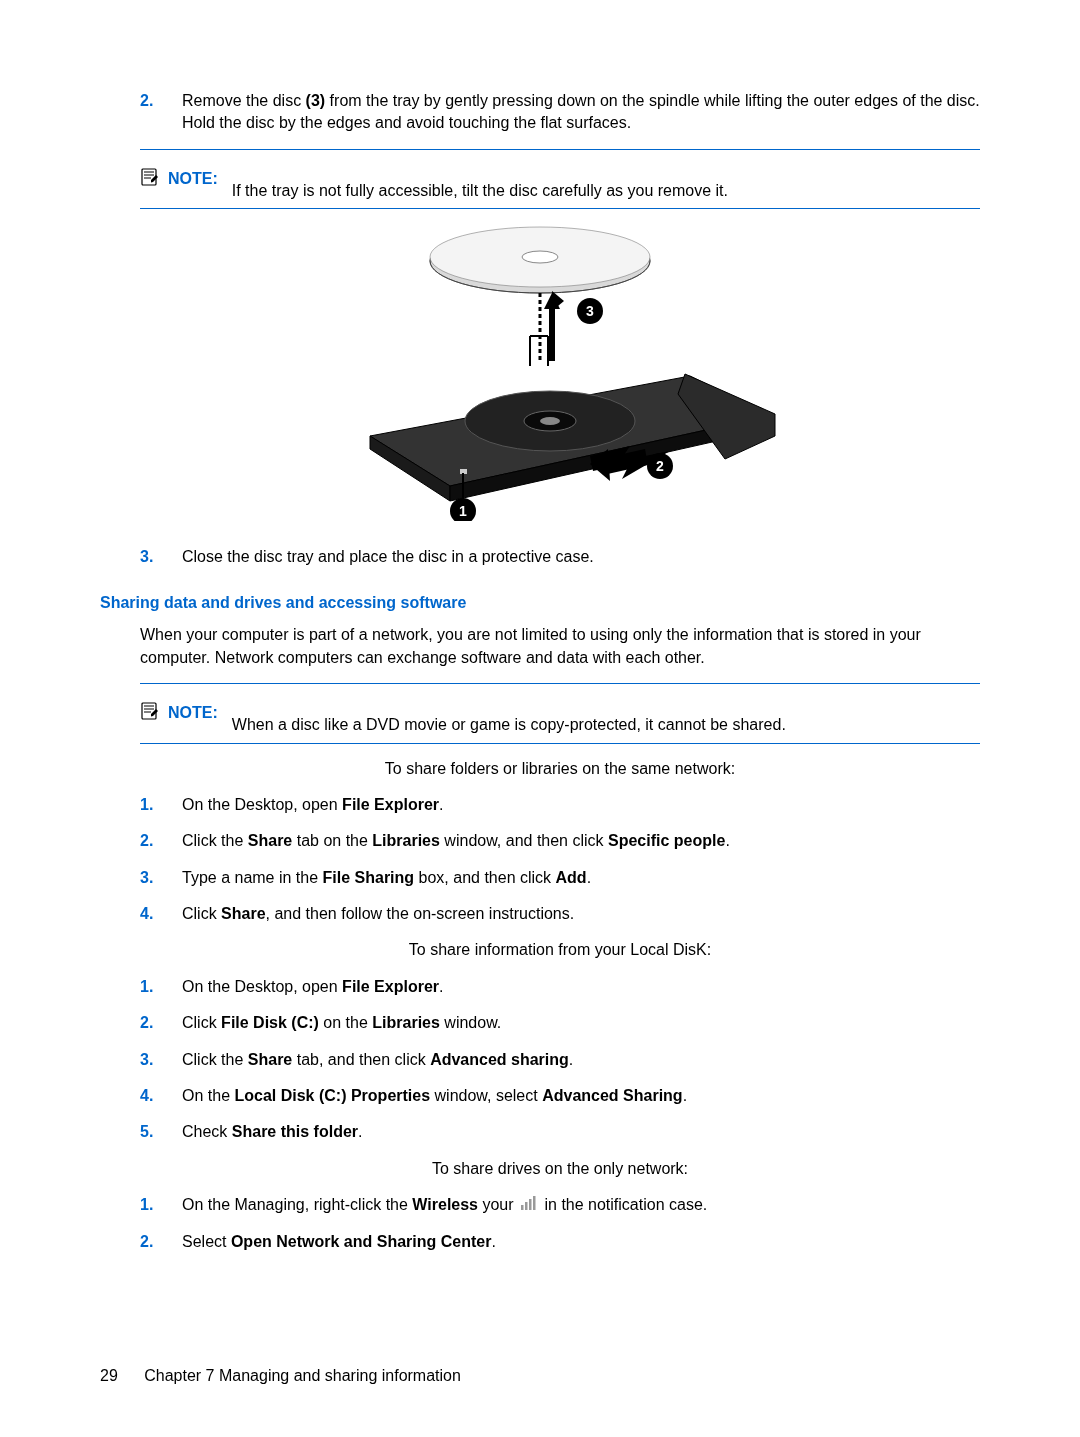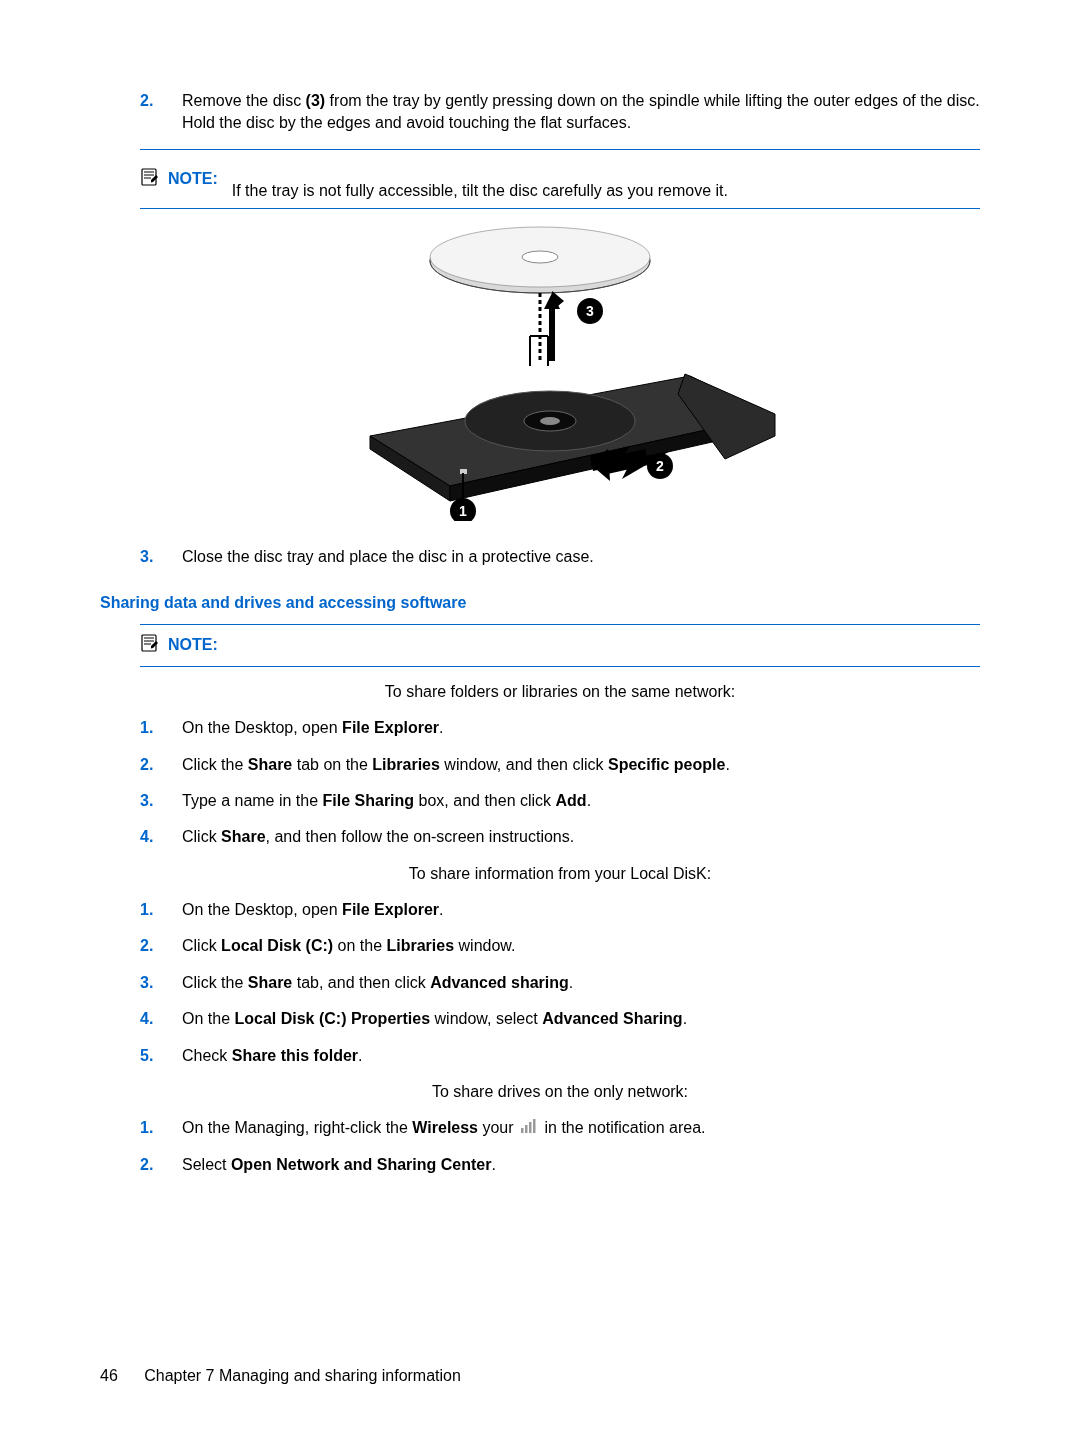--- a/index.html
+++ b/index.html
@@ -170,30 +170,32 @@
 
     <div id="steps-after-fig">
         <div class="ol-row">
           <div class="ol-num">3.</div>
           <div class="ol-body"><span>Close the disc tray and place the disc in a protective case.</span></div>
         </div>
       </div>
 
     <h2 class="section">Sharing data and drives and accessing software</h2>
 
+    <div class="para">When your computer is part of a network, you are not limited to using only the information that is stored in your computer. Network computers can exchange software and data with each other.</div>
 
     <div class="note-box">
       <span class="note-icon">
         <svg width="20" height="20" viewBox="0 0 20 20">
           <rect x="2" y="2" width="14" height="16" rx="1" fill="none" stroke="#000" stroke-width="1.2"></rect>
           <path d="M4 5h10M4 8h10M4 11h7" stroke="#000" stroke-width="1"></path>
           <path d="M11 13l5-5 2 2-5 5-2 .5z" fill="#000"></path>
         </svg>
       </span>
       <span class="note-label">NOTE:</span>
+      <span class="note-text">When a disc like a DVD movie or game is copy-protected, it cannot be shared.</span>
     </div>
 
     <div class="sub-para">To share folders or libraries on the same network:</div>
     <div id="share-folders-steps">
         <div class="ol-row">
           <div class="ol-num">1.</div>
           <div class="ol-body"><span>On the Desktop, open </span><span class="bold">File Explorer</span><span>.</span></div>
         </div>
         <div class="ol-row">
           <div class="ol-num">2.</div>
@@ -210,21 +212,21 @@
       </div>
 
     <div class="sub-para">To share information from your Local DisK:</div>
     <div id="share-local-steps">
         <div class="ol-row">
           <div class="ol-num">1.</div>
           <div class="ol-body"><span>On the Desktop, open </span><span class="bold">File Explorer</span><span>.</span></div>
         </div>
         <div class="ol-row">
           <div class="ol-num">2.</div>
-          <div class="ol-body"><span>Click </span><span class="bold">Local Disk (C:)</span><span> on the </span><span class="bold">Libraries</span><span> window.</span></div>
+          <div class="ol-body"><span>Click </span><span class="bold">File Disk (C:)</span><span> on the </span><span class="bold">Libraries</span><span> window.</span></div>
         </div>
         <div class="ol-row">
           <div class="ol-num">3.</div>
           <div class="ol-body"><span>Click the </span><span class="bold">Share</span><span> tab, and then click </span><span class="bold">Advanced sharing</span><span>.</span></div>
         </div>
         <div class="ol-row">
           <div class="ol-num">4.</div>
           <div class="ol-body"><span>On the </span><span class="bold">Local Disk (C:) Properties</span><span> window, select </span><span class="bold">Advanced Sharing</span><span>.</span></div>
         </div>
         <div class="ol-row">
@@ -235,27 +237,27 @@
 
     <div class="sub-para">To share drives on the only network:</div>
     <div id="share-drives-steps">
         <div class="ol-row">
           <div class="ol-num">1.</div>
           <div class="ol-body"><span>On the Managing, right-click the </span><span class="bold">Wireless</span><span> your </span><span class="wireless-icon"><svg width="18" height="16" viewBox="0 0 18 16">
                 <rect x="1" y="10" width="2.5" height="5" fill="#999"></rect>
                 <rect x="5" y="7" width="2.5" height="8" fill="#999"></rect>
                 <rect x="9" y="4" width="2.5" height="11" fill="#999"></rect>
                 <rect x="13" y="1" width="2.5" height="14" fill="#999"></rect>
-              </svg></span><span> in the notification area.</span></div>
+              </svg></span><span> in the notification case.</span></div>
         </div>
         <div class="ol-row">
           <div class="ol-num">2.</div>
           <div class="ol-body"><span>Select </span><span class="bold">Open Network and Sharing Center</span><span>.</span></div>
         </div>
       </div>
 
   </div>
 
   <div class="footer">
-    <span class="footer-page">46</span>
+    <span class="footer-page">29</span>
     <span>Chapter 7   Managing and sharing information</span>
   </div>
 </div>
 
 </body></html>

